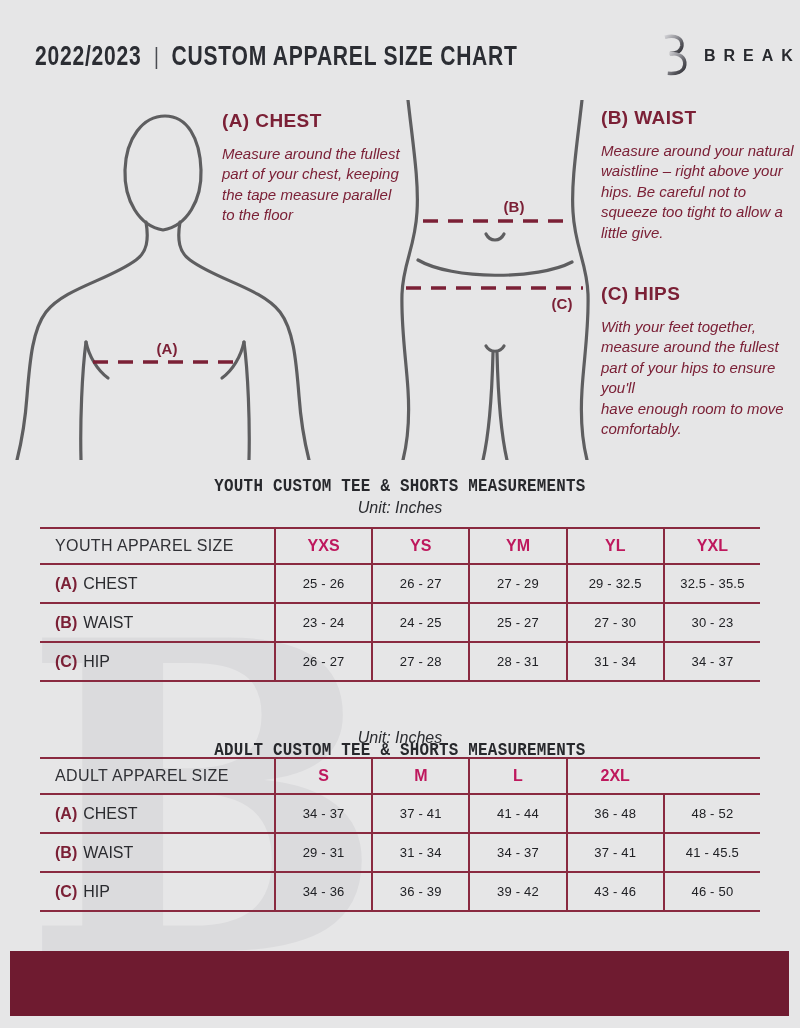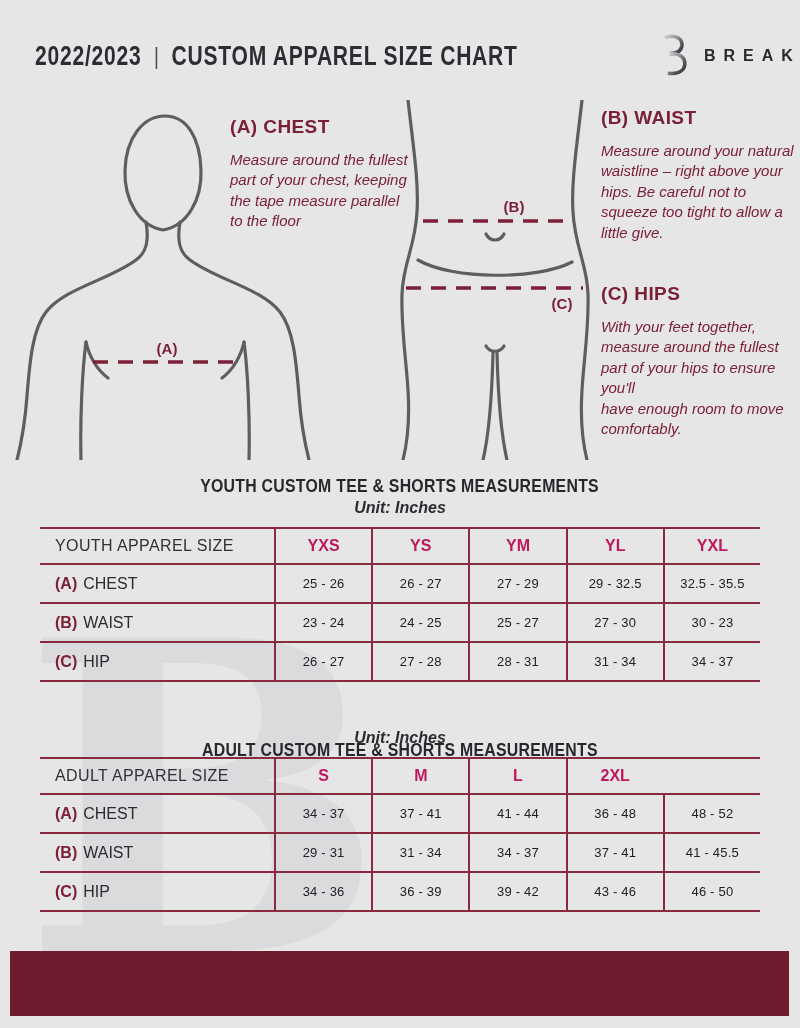--- a/index.html
+++ b/index.html
@@ -24,40 +24,40 @@
   .title-group { display:flex; align-items:center; white-space:nowrap;
     transform:scaleX(.78); transform-origin:left center; }
   .title-year, .title-main {
     font-size:27px; font-weight:700; letter-spacing:1px; color:#2b2d33;
   }
   .title-divider { font-size:24px; font-weight:300; color:#4a4c52; margin:0 16px; }
   .logo-group { display:flex; align-items:center; gap:14px; }
   .brand-name { font-size:16px; font-weight:700; letter-spacing:8px; color:#27292e; }
   
   .instr { position:absolute; color:#7b2036; z-index:2; }
-  .instr-a { left:222px; top:116px; width:178px;margin-left:8px; }
+  .instr-a { left:222px; top:110px; width:178px; }
   .instr-b { left:601px; top:107px; width:194px; }
   .instr-c { left:601px; top:283px; width:198px; }
   .instr-heading { font-size:19px; font-weight:800; letter-spacing:.4px; margin-bottom:12px; }
   .instr-body { font-size:15px; font-style:italic; font-weight:500;
     line-height:1.36; white-space:pre-line; }
   
   .fig { position:absolute; z-index:1; }
   .fig-chest { left:15px; top:100px; }
   .fig-hips  { left:390px; top:100px; }
   .fig path { fill:none; stroke:#5e5e60; stroke-width:3.2; stroke-linecap:round; stroke-linejoin:round; }
   .fig .dash { stroke:#7b2036; stroke-width:3.6; stroke-dasharray:15 10; stroke-linecap:butt; }
   .fig text { fill:#7b2036; font-weight:800; font-size:15px;
     font-family:"Liberation Sans", sans-serif; text-anchor:middle; }
   
   .sec-title { position:absolute; left:0; width:800px; text-align:center; z-index:2;
-    font-size:18px; font-weight:700; color:#27282c; }
+    font-size:18px; font-weight:700; color:#27282c;font-family:Liberation Mono, monospace; }
   .sec-title > span { display:inline-block; transform:scaleX(.88); transform-origin:center; letter-spacing:.3px; }
   .sec-unit { position:absolute; left:0; width:800px; text-align:center; z-index:2;
-    font-size:16px; font-style:italic; font-weight:700; color:#2b2c30; }
+    font-size:16px; font-style:italic; font-weight:400; color:#2b2c30; }
   .t1-title { top:476px; } .t1-unit { top:499px; }
   .t2-title { top:740px; } .t2-unit { top:729px; }
   
   .stable { position:absolute; left:40px; width:720px; z-index:2;
     border-top:2px solid #8a2a40; }
   .t1 { top:527px; } .t2 { top:757px; }
   .trow { display:grid; grid-template-columns:234px repeat(5,1fr);
     border-bottom:2px solid #8a2a40; height:39px; }
   .trow.head { height:36px; }
   .cell { display:flex; align-items:center; }

